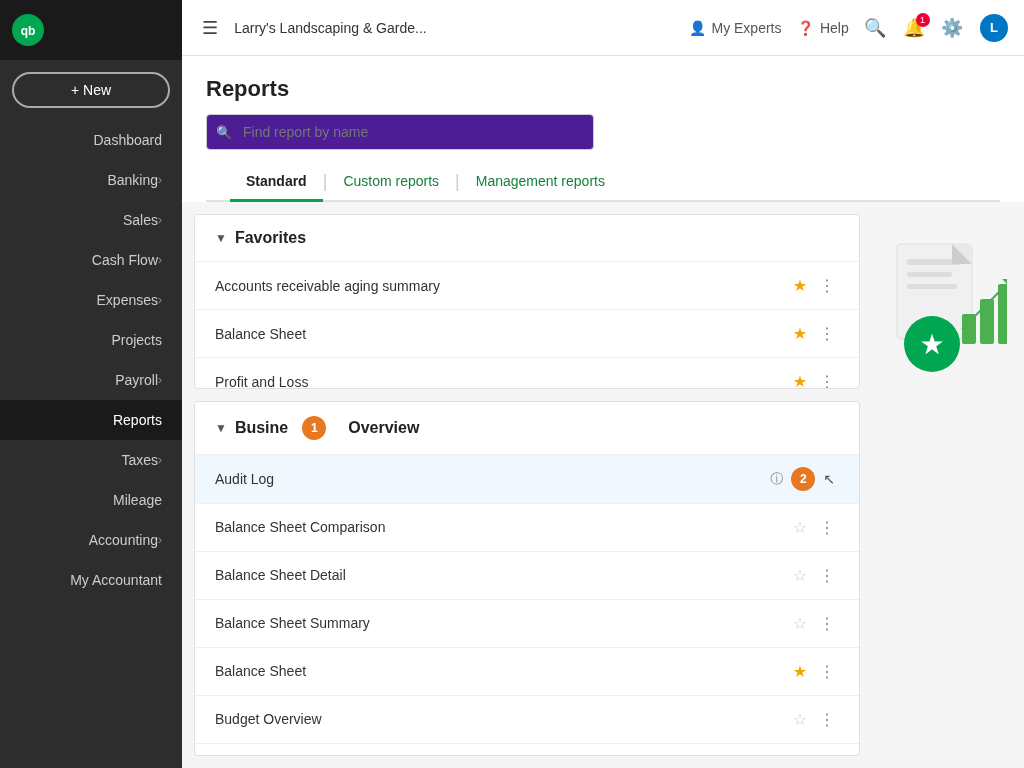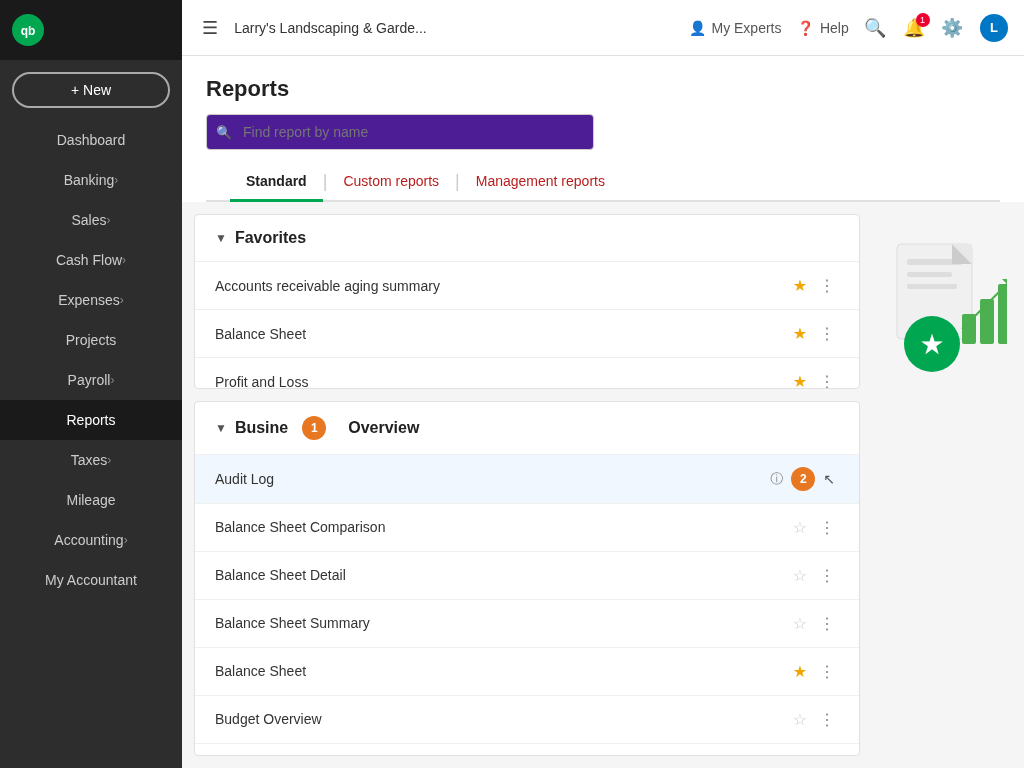--- a/index.html
+++ b/index.html
@@ -56,21 +56,21 @@
       font-size: 14px;
       display: flex;
       align-items: center;
       justify-content: center;
       gap: 6px;
     }
 
     .nav-item {
       display: flex;
       align-items: center;
-      justify-content: center;
+      justify-content: flex-end;
       padding: 12px 20px;
       color: #cccccc;
       cursor: pointer;
       font-size: 14px;
       text-decoration: none;
     }
     .nav-item.active { background: #1a1a1a; color: white; font-weight: 500; }
     .nav-item .chevron { color: #888; font-size: 12px; }
 
     
@@ -199,21 +199,21 @@
       display: flex;
       align-items: flex-end;
       border-bottom: 2px solid #e0e0e0;
       padding: 0 24px;
       background: white;
       margin-top: 12px;
     }
     .tab {
       padding: 10px 16px;
       font-size: 14px;
-      color: #b91c1c;
+      color: #15803d;
       cursor: pointer;
       border-bottom: 3px solid transparent;
       margin-bottom: -2px;
     }
     .tab.active {
       color: #222;
       font-weight: 600;
       border-bottom: 3px solid #00a650;
     }
     .tab-divider {

